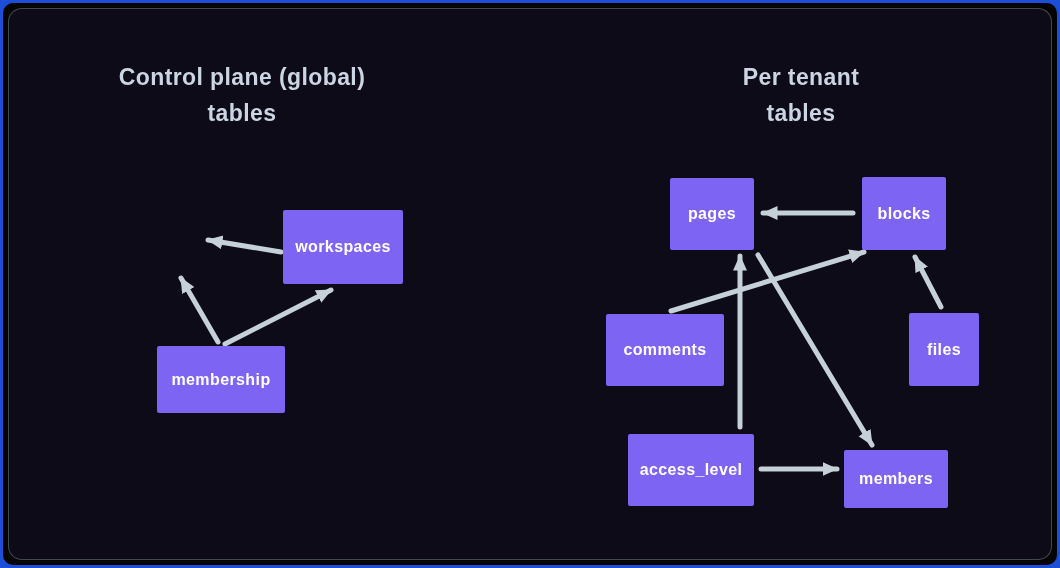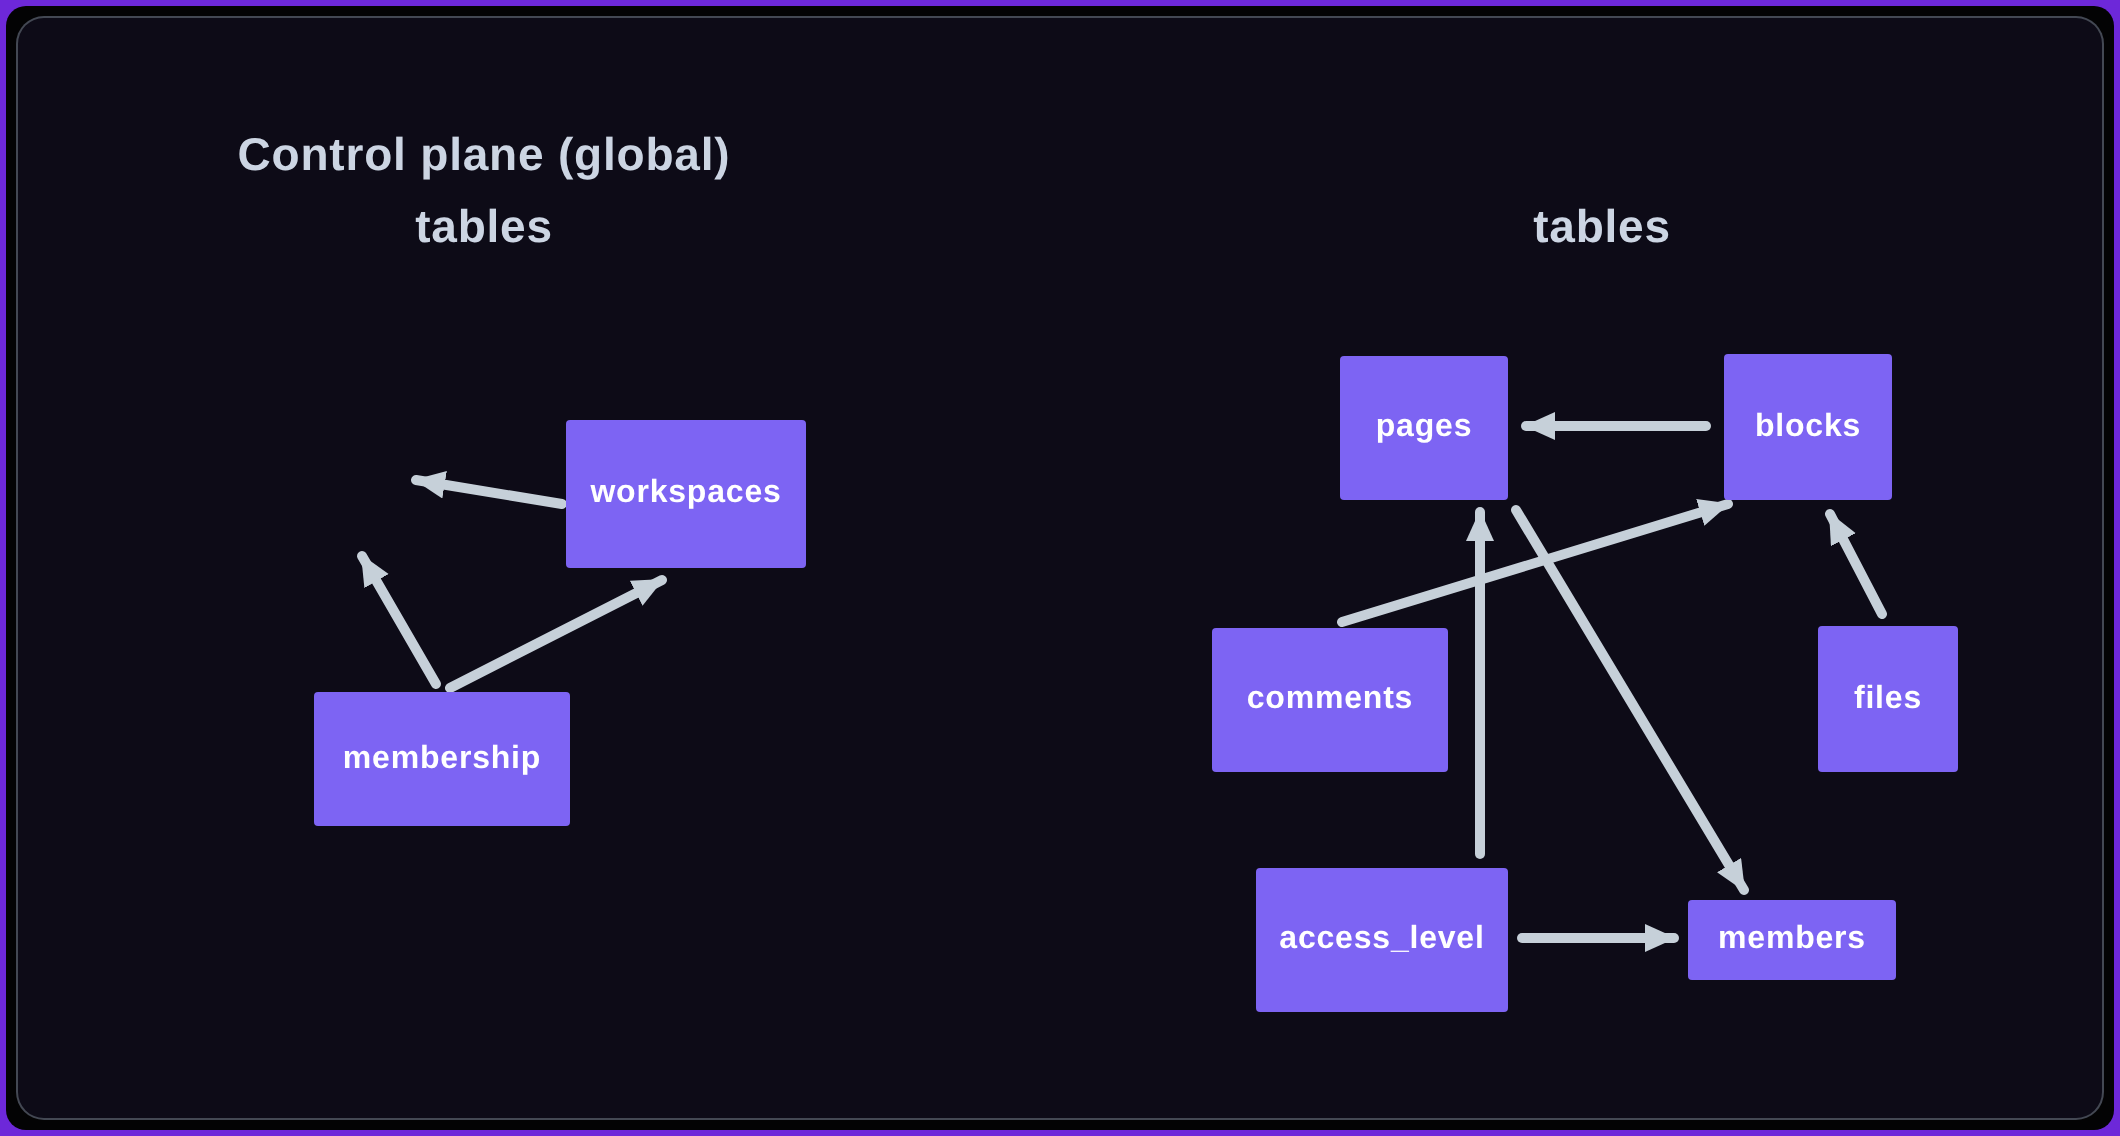--- a/index.html
+++ b/index.html
@@ -61,31 +61,31 @@
     color: #ffffff;
     font-size: 16px;
     font-weight: 700;
     letter-spacing: 0.4px;
     box-sizing: border-box;
   }
 </style>
 </head>
 <body>
 
-<div class="stage" style="background: #6d28d9;">
+<div class="stage" style="background: #1d4ed8;">
   <div class="black-frame" style="background: rgb(3, 3, 4);"></div>
   <div class="panel" style="background: rgb(13, 11, 23);"></div>
 
   <div class="section-title left" style="color: rgb(204, 213, 227);">
     <span>Control plane (global)</span><br>
     <span>tables</span>
   </div>
 
   <div class="section-title right" style="color: rgb(204, 213, 227);">
-    <br>
+    <span>Per tenant</span><br>
     <span>tables</span>
   </div>
 
   <svg id="arrows-layer" viewBox="0 0 1060 568" xmlns="http://www.w3.org/2000/svg">
     <defs>
       <marker id="arrowhead" orient="auto" markerUnits="strokeWidth" markerWidth="3.6" markerHeight="3.2" refX="2.9" refY="1.4" viewBox="0 0 3.6 3.2">
         <path id="arrowhead-path" d="M0,0 L3.1,1.4 L0,2.8 Z" fill="#c6d0d9"></path>
       </marker>
     </defs>
     <g id="edges-group">
@@ -116,17 +116,17 @@
       </div>
       <div class="node" style="left: 606px; top: 314px; width: 118px; height: 72px; background: rgb(125, 100, 243); color: rgb(255, 255, 255);">
         <span>comments</span>
       </div>
       <div class="node" style="left: 909px; top: 313px; width: 70px; height: 73px; background: rgb(125, 100, 243); color: rgb(255, 255, 255);">
         <span>files</span>
       </div>
       <div class="node" style="left: 628px; top: 434px; width: 126px; height: 72px; background: rgb(125, 100, 243); color: rgb(255, 255, 255);">
         <span>access_level</span>
       </div>
-      <div class="node" style="left: 844px; top: 450px; width: 104px; height: 40px; background: rgb(125, 100, 243); color: rgb(255, 255, 255);">
+      <div class="node" style="left: 844px; top: 450px; width: 104px; height: 58px; background: rgb(125, 100, 243); color: rgb(255, 255, 255);">
         <span>members</span>
       </div>
     </div>
 </div>
 
 </body></html>

